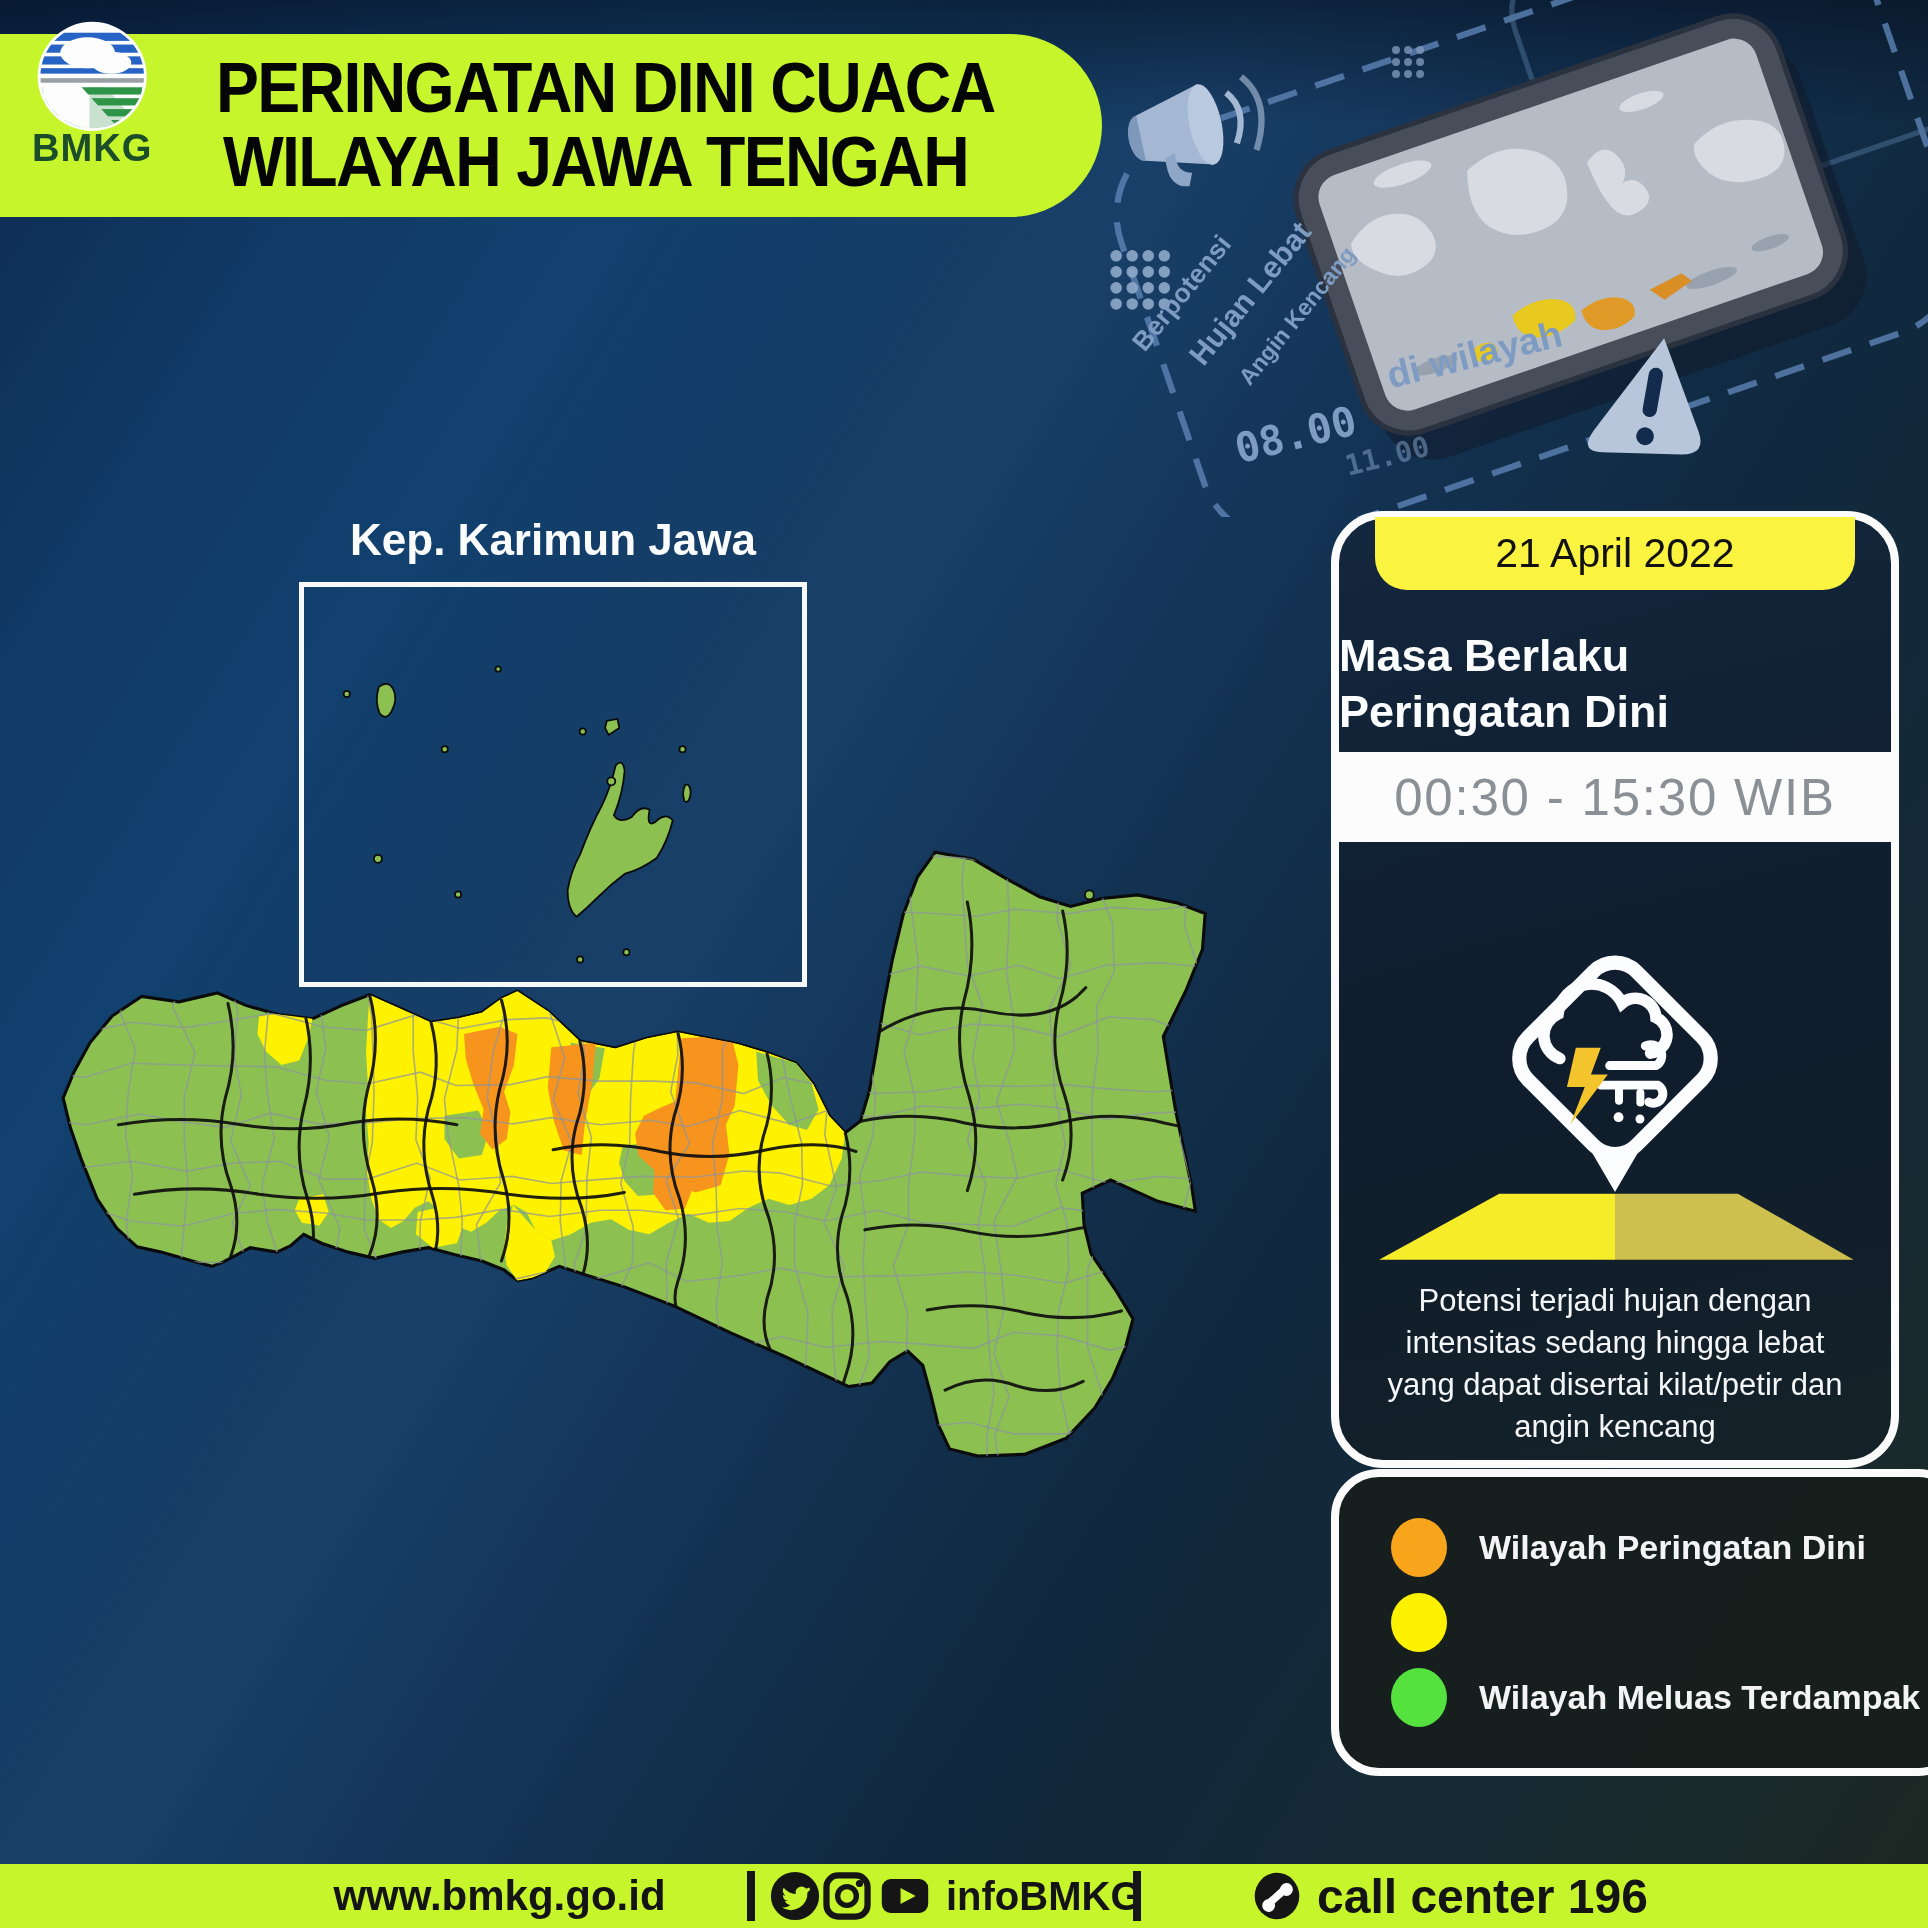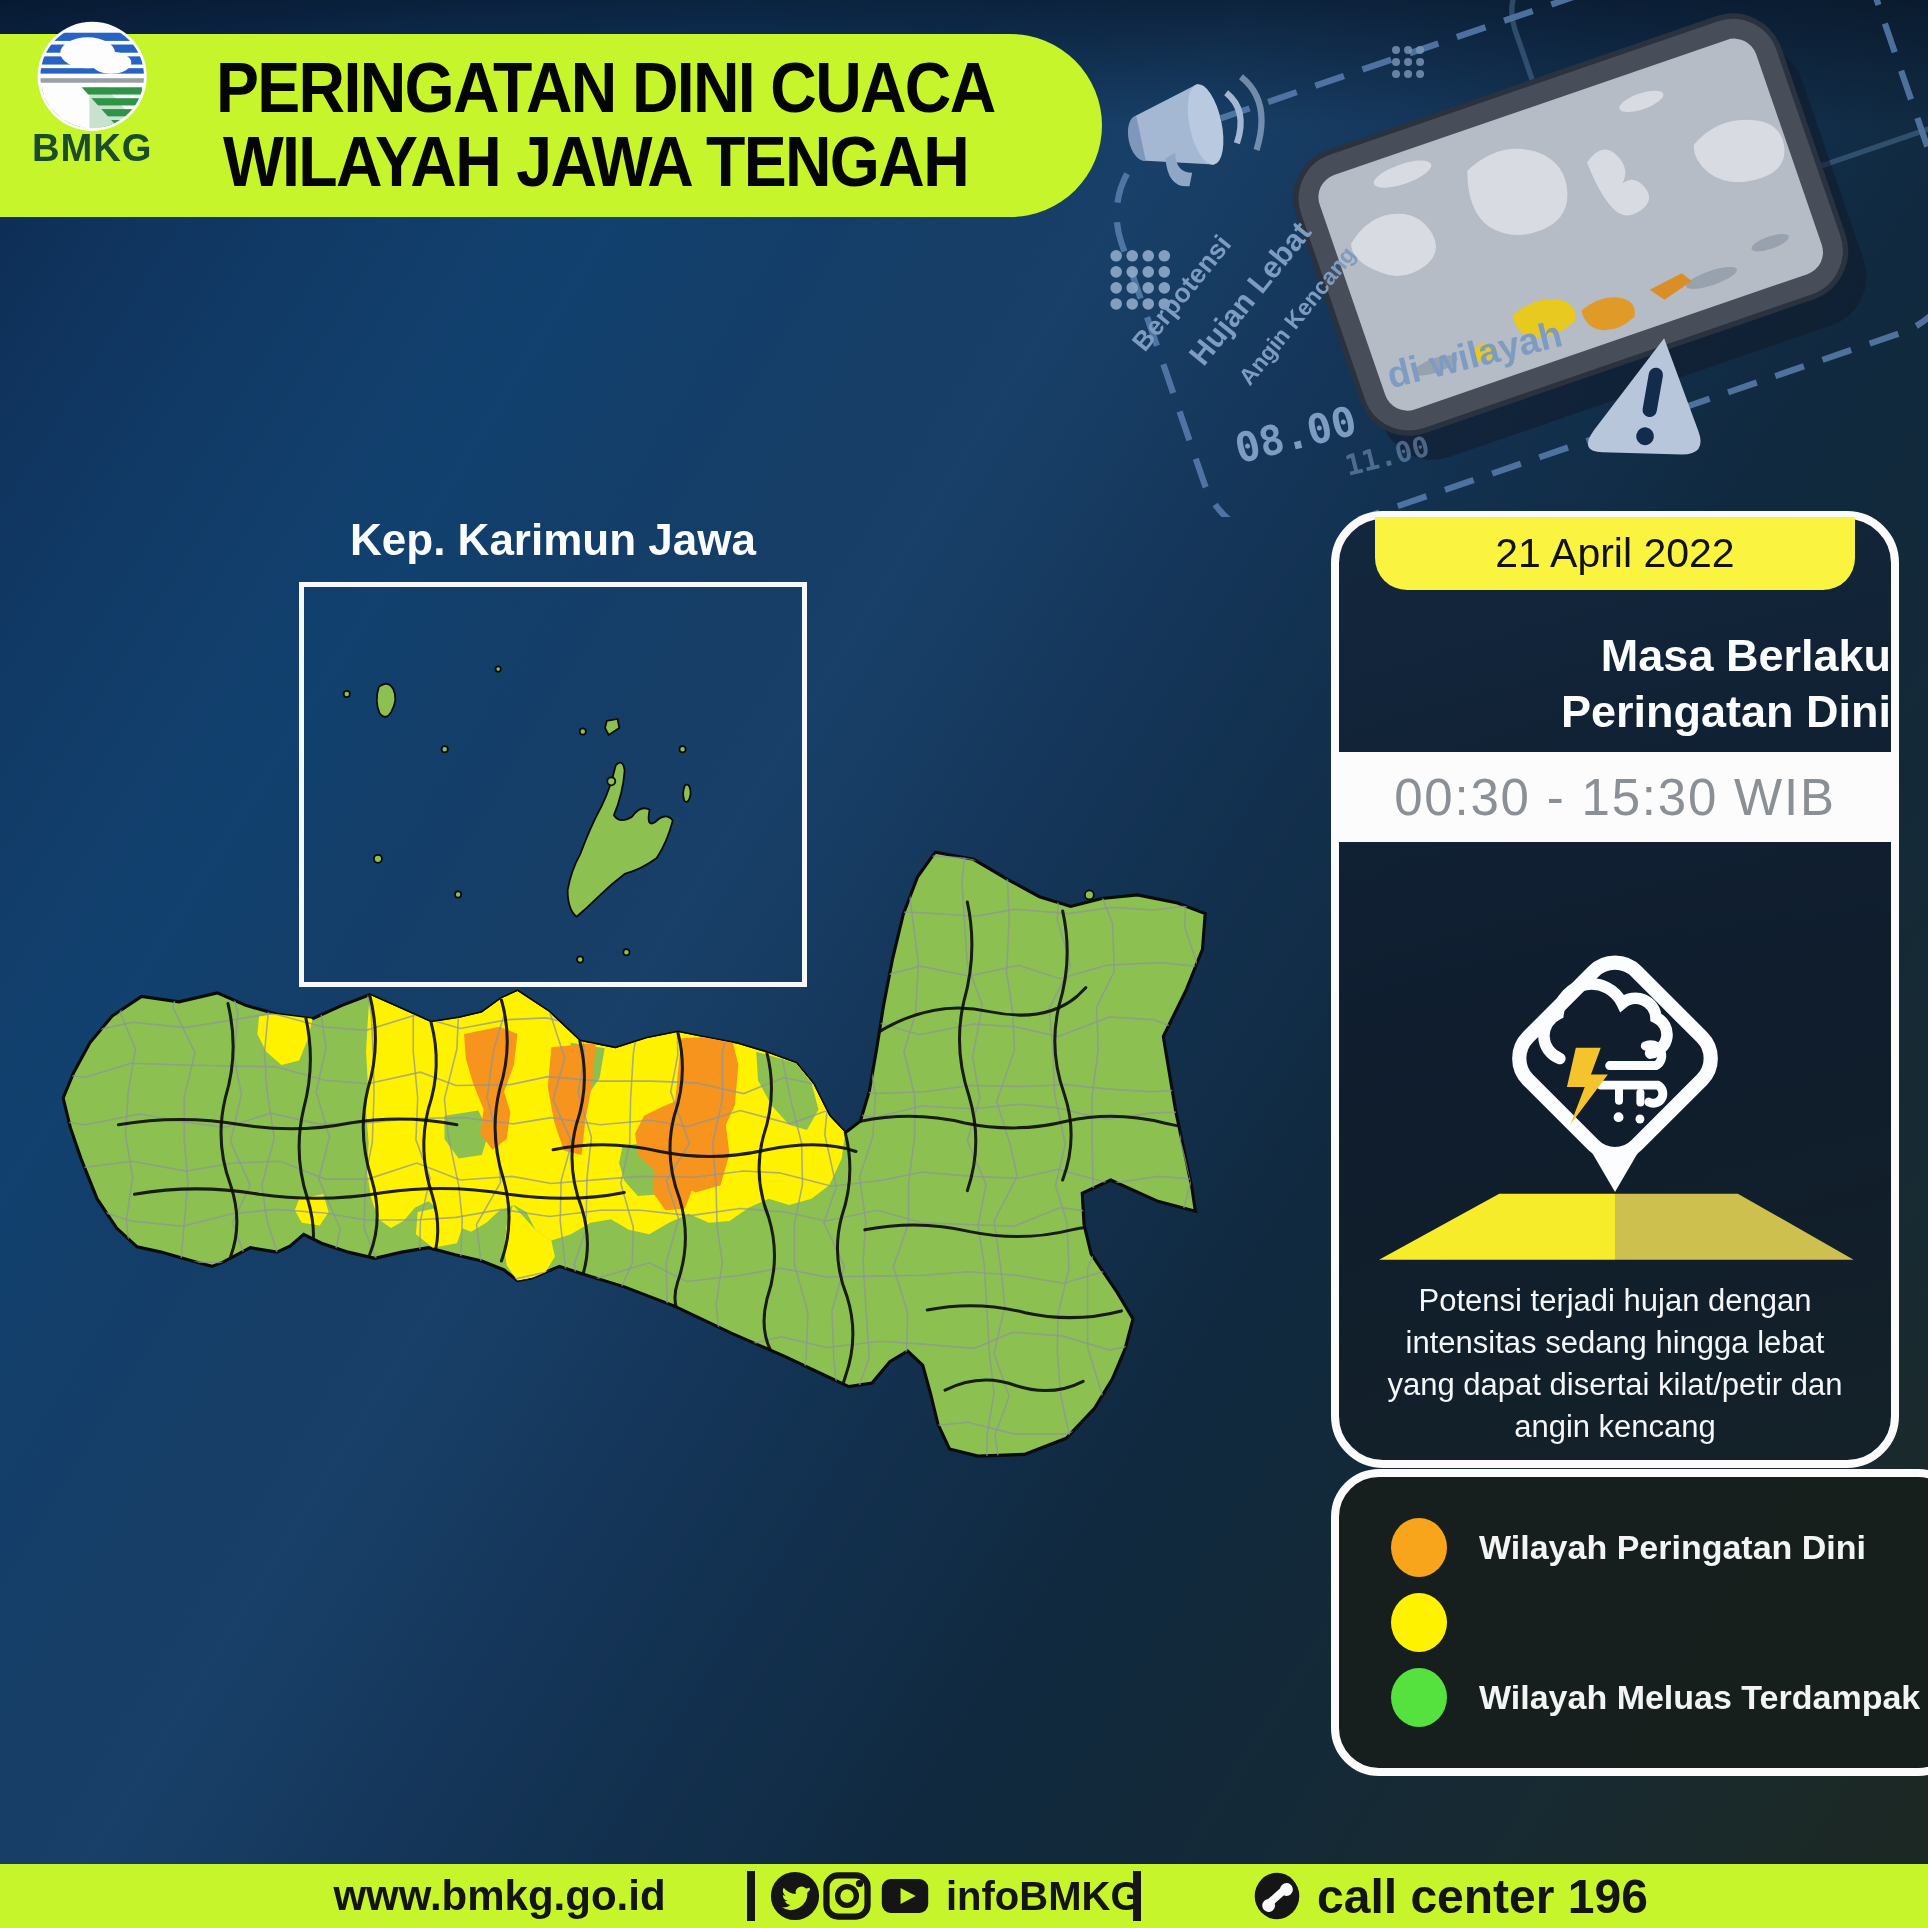--- a/index.html
+++ b/index.html
@@ -32,21 +32,21 @@
   #mesh path{fill:none;stroke:#8D949B;stroke-width:1.8;opacity:.72;}
   #kab path{fill:none;stroke:#0E0E0E;stroke-width:3.4;stroke-linecap:round;opacity:.92;}
 
   
   .panel1{position:absolute;left:1331px;top:511px;width:552px;height:941px;
     border:8px solid #FBFBFB;border-radius:52px;box-sizing:content-box;z-index:6;
     background:linear-gradient(168deg,rgba(19,38,60,.92) 0%,rgba(15,28,44,.95) 55%,rgba(20,33,40,.95) 100%);}
   .date-tab{position:absolute;top:-1.8px;left:36px;right:36px;height:73px;background:#FAF441;
     border-radius:0 0 32px 32px;display:flex;align-items:center;justify-content:center;
     font-size:41px;font-weight:500;color:#111;}
-  .masa{position:absolute;top:109px;left:0;right:0;text-align:right;color:#FCFDFE;
+  .masa{position:absolute;top:109px;left:0;right:0;text-align:left;color:#FCFDFE;
     font-size:45px;font-weight:700;line-height:1.25;}
   .time-band{position:absolute;top:233px;left:-8px;right:-8px;height:90px;background:#FCFCFC;
     display:flex;align-items:center;justify-content:center;font-size:51px;color:#8A9095;letter-spacing:1.8px;}
   .icon-wrap{position:absolute;top:397px;left:50%;transform:translateX(-50%);}
   .desc{position:absolute;top:761px;left:50%;transform:translateX(-50%);width:492px;text-align:center;
     color:#F4F6F8;font-size:31px;line-height:1.35;}
 
   
   .panel2{position:absolute;left:1331px;top:1469px;width:635px;height:307px;
     border:8px solid #FBFBFB;border-radius:48px;z-index:6;background:rgba(22,31,28,.94);

